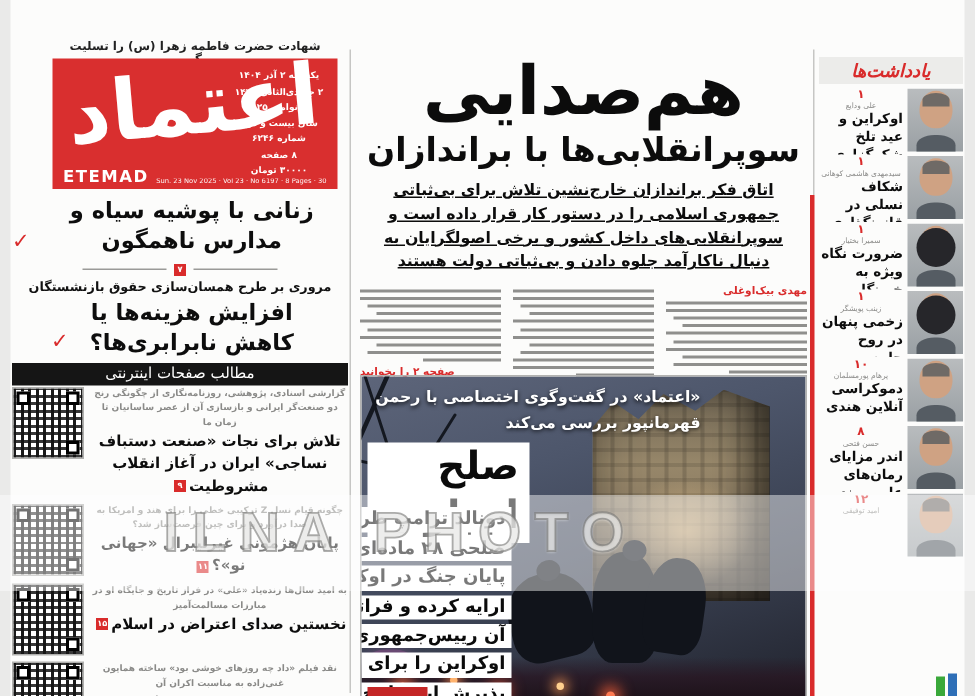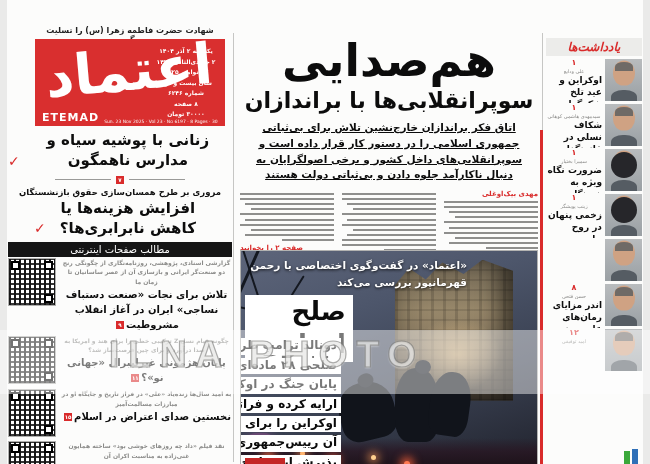--- a/index.html
+++ b/index.html
@@ -301,22 +301,22 @@
     <div class="bloom c5"></div>
     <div class="photo-kicker">«اعتماد» در گفت‌وگوی اختصاصی با رحمن قهرمانپور بررسی می‌کند</div>
     <div class="photo-title-wrap">
         <span class="photo-title">صلح اجباری</span>
       </div>
     <div class="photo-body">
       <span>دونالد ترامپ طرح</span>
       <span>صلحی ۲۸ ماده‌ای برای</span>
       <span>پایان جنگ در اوکراین</span>
       <span>ارایه کرده و فراتر از</span>
+      <span>آن رییس‌جمهوری</span>
       <span>اوکراین را برای</span>
-      <span>آن رییس‌جمهوری</span>
       <span>پذیرش این طرح</span>
 
     </div>
     <div class="photo-credit"></div>
   </section>
 
   <aside class="sidebar">
     <div class="notes-head">یادداشت‌ها</div>
     <div class="notes">
       <div class="note">
@@ -356,20 +356,25 @@
         <div class="n-text">
           <div class="n-num">۱</div>
           <div class="n-author">زینب پویشگر</div>
           <div class="n-title">زخمی پنهان در روح جامعه</div>
         </div>
       </div>
       <div class="note">
         <div class="face">
             <b></b>
           </div>
+        <div class="n-text">
+          <div class="n-num">۱۰</div>
+          <div class="n-author">پرهام پورمسلمان</div>
+          <div class="n-title">دموکراسی آنلاین هندی</div>
+        </div>
       </div>
       <div class="note">
         <div class="face">
             <b></b>
           </div>
         <div class="n-text">
           <div class="n-num">۸</div>
           <div class="n-author">حسن فتحی</div>
           <div class="n-title">اندر مزایای رمان‌های عامه‌پسند</div>
         </div>

